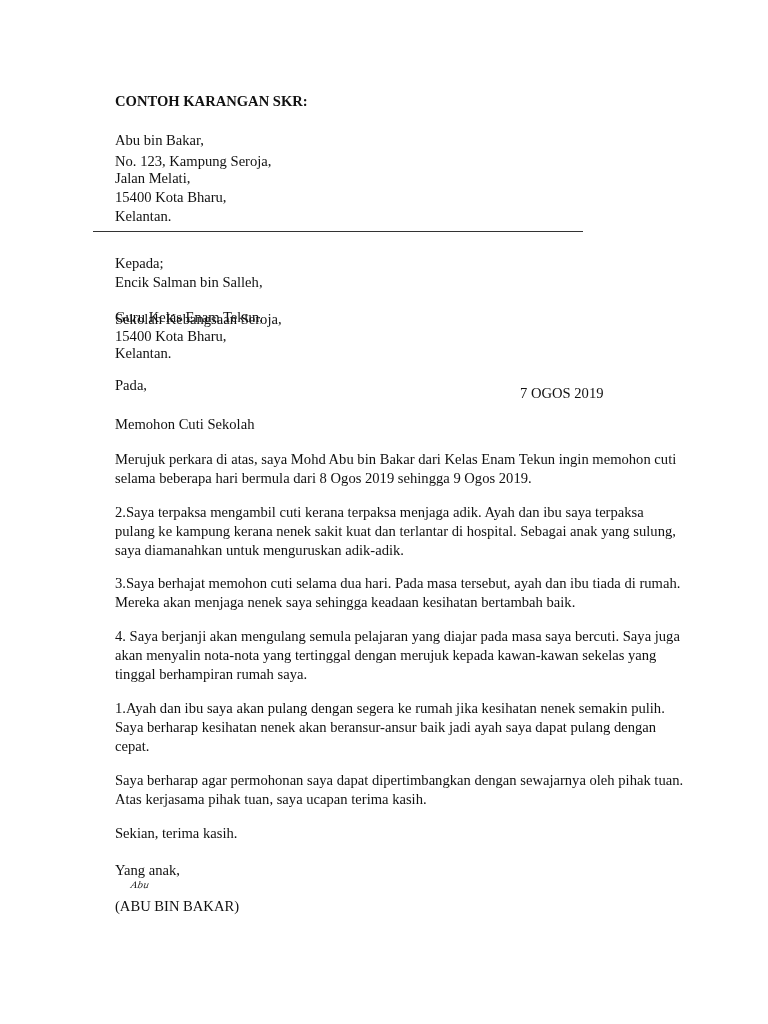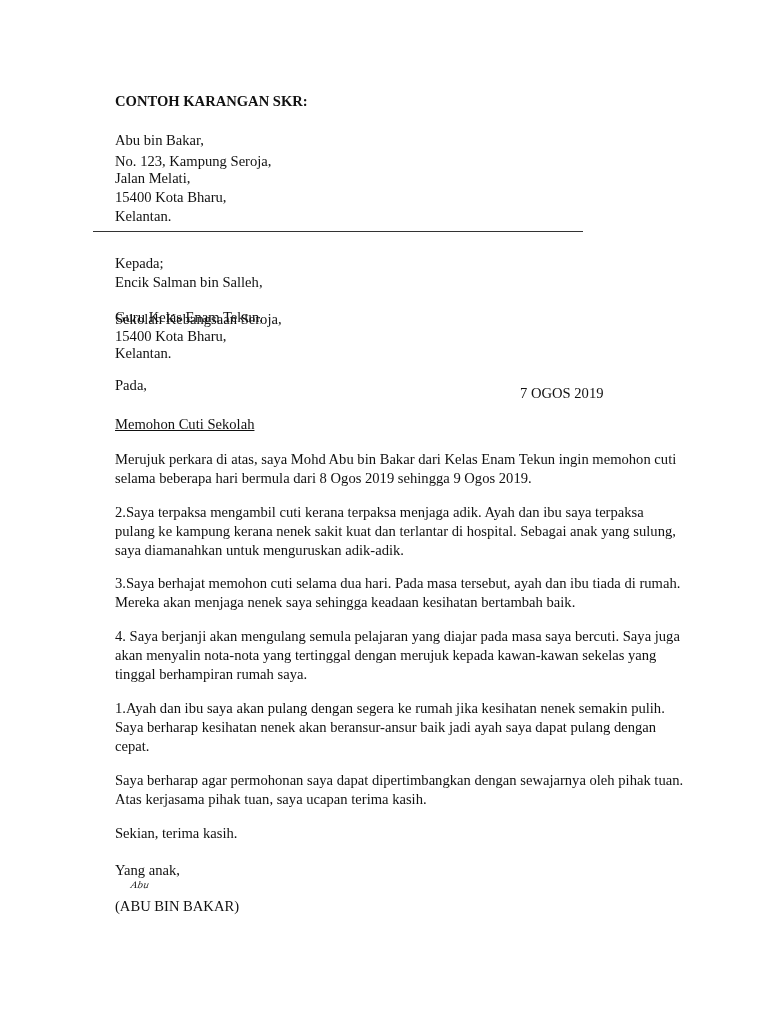--- a/index.html
+++ b/index.html
@@ -44,21 +44,20 @@
     }
     .date {
       position: absolute;
       left: 520px;
       top: 344px;
       white-space: nowrap;
       line-height: 18px;
       margin-top: 40px;
     }
     .subject {
-      text-decoration: underline;
     }
     .signature {
       position: absolute;
       left: 131px;
       top: 879px;
       font-family: "DejaVu Serif", serif;
       font-style: italic;
       font-size: 9px;
       line-height: 12px;
       transform: skewX(-10deg);

